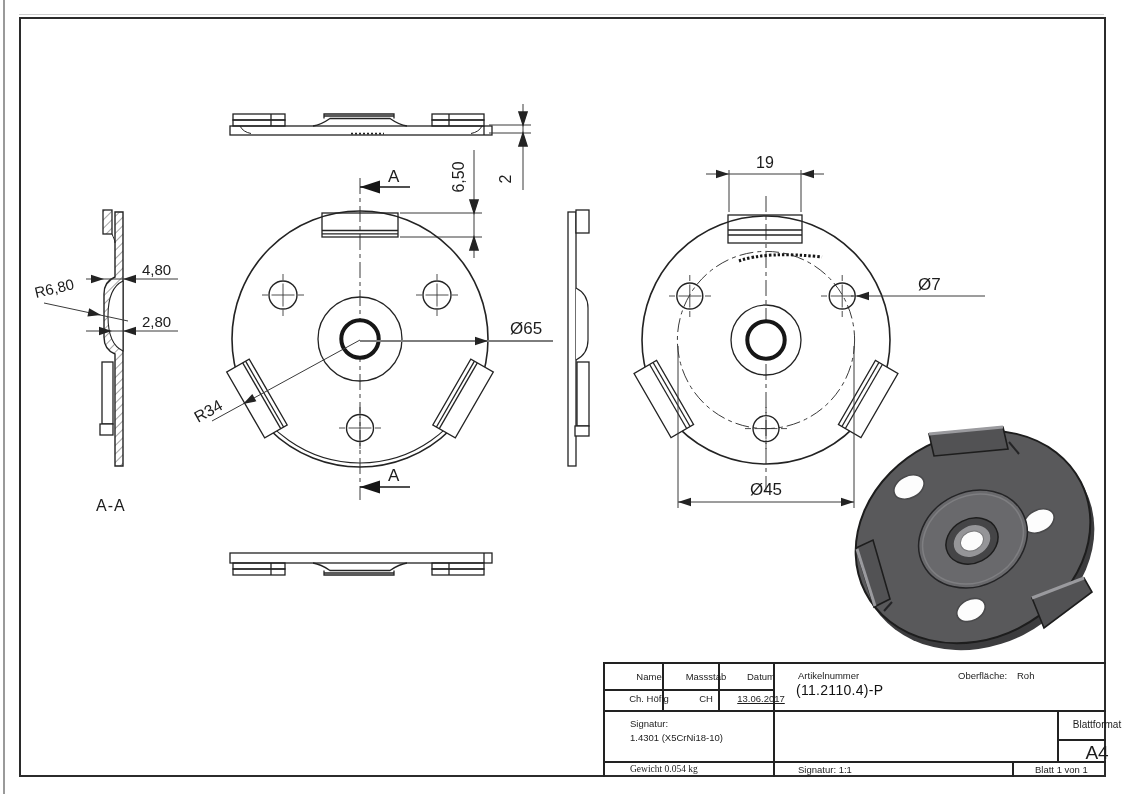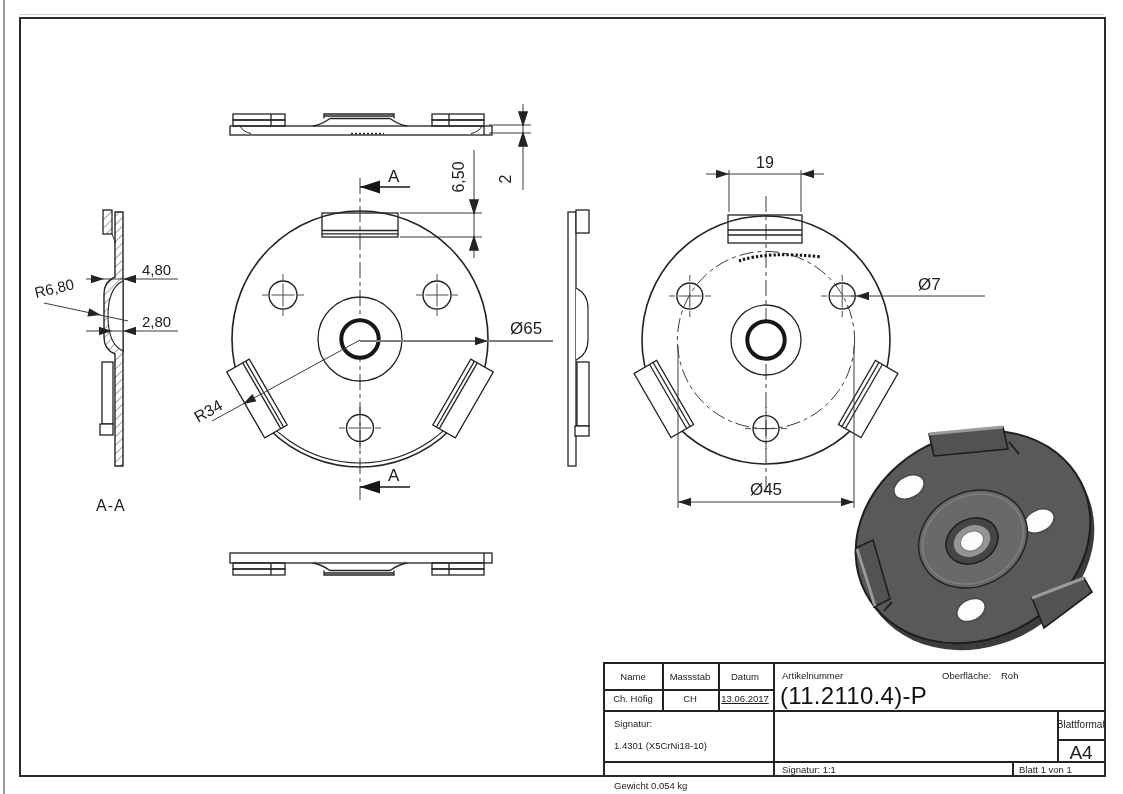--- a/index.html
+++ b/index.html
@@ -6,23 +6,23 @@
   .page{position:relative;width:1123px;height:794px;background:#ffffff;overflow:hidden;
         font-family:"Liberation Sans",sans-serif;color:#1c1c1c;}
   .page-edge{position:absolute;left:3px;top:0;width:2px;height:794px;background:#9a9a9a;}
   .top-shadow{position:absolute;left:19px;top:14px;width:1085px;height:1px;background:#cfcfcf;}
   .frame{position:absolute;left:19px;top:17px;width:1083px;height:756px;border:2px solid #2b2b2b;}
   svg.drawing{position:absolute;left:0;top:0;width:1123px;height:794px;}
   svg.drawing text{font-family:"Liberation Sans",sans-serif;fill:#1c1c1c;}
   .titleblock{position:absolute;left:603px;top:662px;width:501px;height:113px;
               border-left:2px solid #222;border-top:2px solid #222;font-size:9.5px;}
   .tl{position:absolute;background:#222;}
-  .tb-txt{position:absolute;white-space:nowrap;}
+  .tb-txt{position:absolute;white-space:nowrap;margin-left:16px;}
   .ctr{transform:translateX(-50%);}
-  .artikel-big{font-size:24px;letter-spacing:.3px;color:#111;}
+  .artikel-big{font-size:14px;letter-spacing:.3px;color:#111;}
   .a4{font-size:19px;}
 </style>
 </head>
 <body>
 
 <div class="page">
   <div class="page-edge"></div>
   <div class="top-shadow"></div>
   <div class="frame"></div>
 
@@ -276,22 +276,22 @@
     <span class="tb-txt ctr" style="left:28px;top:29px;">Ch. Höfig</span>
     <span class="tb-txt ctr" style="left:85px;top:29px;">CH</span>
     <span class="tb-txt ctr" style="left:140px;top:29px;text-decoration:underline;">13.06.2017</span>
 
     <span class="tb-txt" style="left:177px;top:6px;">Artikelnummer</span>
     <span class="tb-txt artikel-big" style="left:175px;top:18px;">(11.2110.4)-P</span>
     <span class="tb-txt" style="left:337px;top:6px;">Oberfläche:</span>
     <span class="tb-txt" style="left:396px;top:6px;">Roh</span>
 
     <span class="tb-txt" style="left:9px;top:54px;">Signatur:</span>
-    <span class="tb-txt" style="left:9px;top:76px;">1.4301 (X5CrNi18-10)</span>
+    <span class="tb-txt" style="left:9px;top:68px;">1.4301 (X5CrNi18-10)</span>
 
     <span class="tb-txt ctr" style="left:476px;top:55px;font-size:10px;">Blattformat</span>
     <span class="tb-txt ctr a4" style="left:476px;top:78px;">A4</span>
 
-    <span class="tb-txt" style="left:9px;top:116px;">Gewicht 0.054 kg</span>
+    <span class="tb-txt" style="left:9px;top:100px;font-family:Liberation Serif, serif;">Gewicht 0.054 kg</span>
     <span class="tb-txt" style="left:177px;top:100px;">Signatur: 1:1</span>
     <span class="tb-txt" style="left:414px;top:100px;">Blatt 1 von 1</span>
   </div>
 </div>
 
 </body></html>

